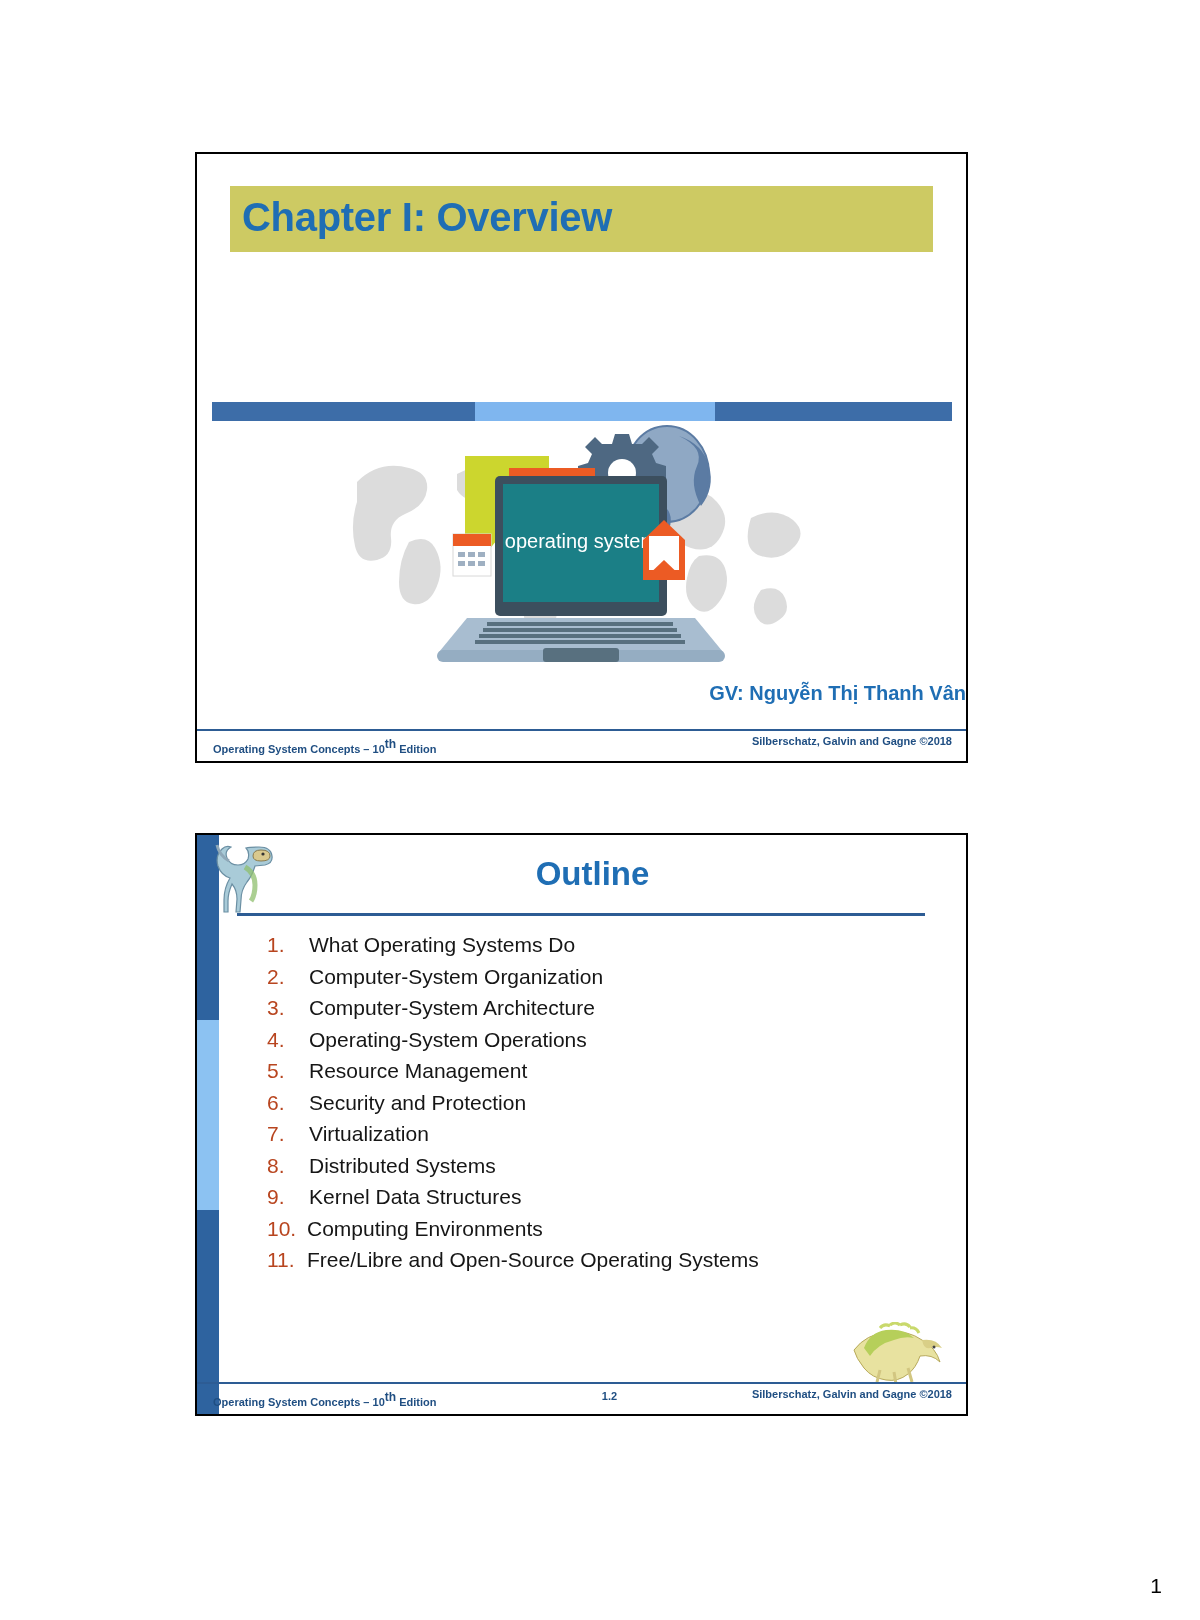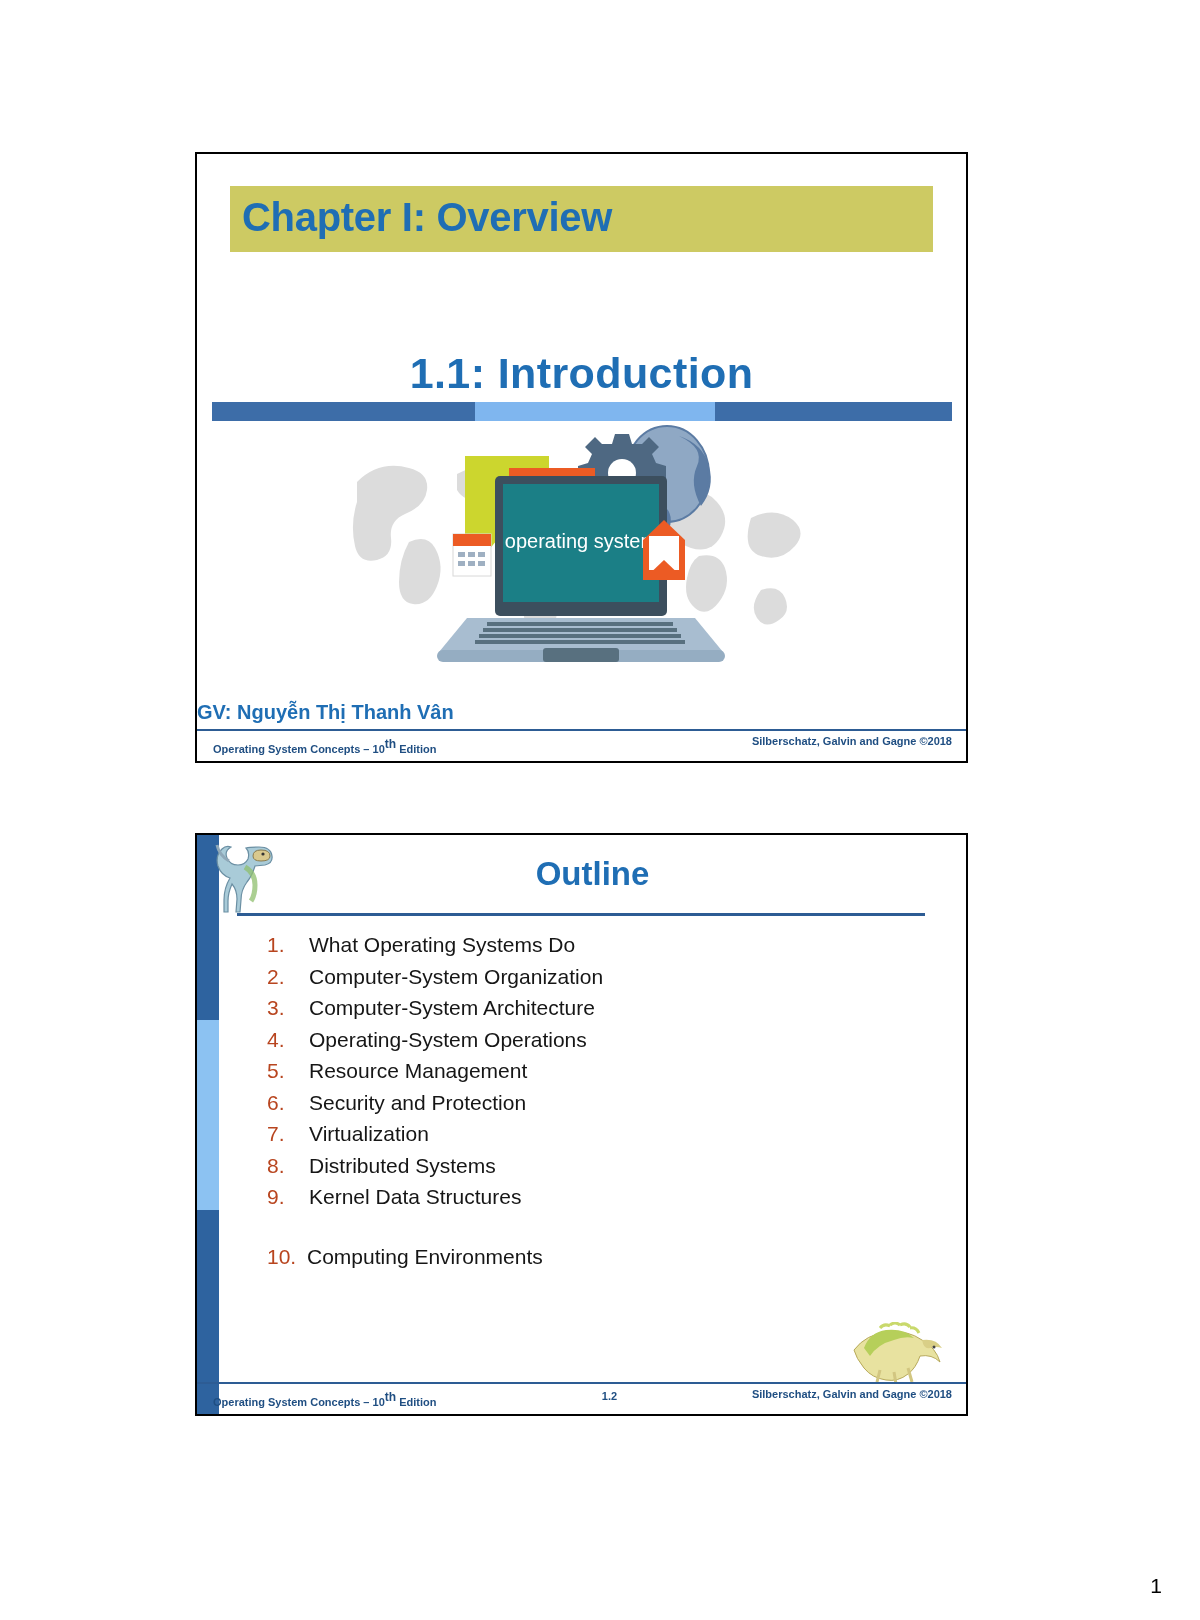--- a/index.html
+++ b/index.html
@@ -89,25 +89,24 @@
     width: 470px;
     height: 255px;
   }
   .illus svg { display: block; }
 
   .gv-line {
     position: absolute;
     left: 0;
     top: 528px;
     width: 100%;
-    text-align: left;
+    text-align: right;
     font-size: 20px;
     font-weight: bold;
     color: #1f6eb4;
-    margin-top: 19px;
   }
 
   
   .footer {
     position: absolute;
     left: 0;
     bottom: 0;
     width: 100%;
     height: 30px;
     border-top: 2px solid #2d5c94;
@@ -213,33 +212,32 @@
     font-size: 21px;
     color: #161616;
   }
   .olist-item .num {
     color: #b8451f;
     width: 42px;
     flex: 0 0 42px;
     text-align: left;
     font-size: 21px;
   }
-  .olist-item.wide .num { width: 40px; flex: 0 0 40px; margin-top: 28px; }
+  .olist-item.wide .num { width: 40px; flex: 0 0 40px; }
   .olist-item .lbl { white-space: nowrap; }
 </style>
 </head>
 <body>
 
 <div class="slide" id="slide-1">
 
   <div class="title-band">
     <div class="txt">Chapter I: Overview</div>
   </div>
 
-  <div class="subtitle">1.1:  Introduction</div>
 
   <div class="rule">
     <div class="seg-a"></div>
     <div class="seg-b"></div>
     <div class="seg-c"></div>
   </div>
 
   <div class="illus">
     <svg width="470" height="255" viewBox="0 0 470 255" xmlns="http://www.w3.org/2000/svg">
 
@@ -381,20 +379,24 @@
         <span class="lbl">Distributed Systems</span>
       </div>
     <div class="olist-item">
         <span class="num">9.</span>
         <span class="lbl">Kernel Data Structures</span>
       </div>
     <div class="olist-item wide">
         <span class="num">10.</span>
         <span class="lbl">Computing Environments</span>
       </div>
+    <div class="olist-item wide">
+        <span class="num">11.</span>
+        <span class="lbl">Free/Libre and Open-Source Operating Systems</span>
+      </div>
   </div>
 
   <div class="dino-bottom">
     <svg width="96" height="62" viewBox="0 0 96 62" xmlns="http://www.w3.org/2000/svg">
       <path d="M4 28 q12 -16 34 -18 q20 -2 34 8 q14 8 18 22 q-8 -8 -20 -6 q-4 12 -12 18 q-10 8 -22 6 q-14 -2 -22 -12 q-8 -10 -10 -18 z" fill="#e8e2a0" stroke="#b7a95a" stroke-width="1"></path>
       <path d="M14 26 q6 -16 22 -18 q18 -2 28 8 q-10 -2 -20 2 q-16 4 -24 16 z" fill="#b6cf5a"></path>
       <path d="M30 6 q4 -5 10 -2 M40 3 q5 -4 10 0 M50 3 q6 -3 10 2 M60 6 q6 -1 9 5" fill="none" stroke="#c9d96c" stroke-width="3"></path>
       <path d="M72 18 q14 -2 20 8 q-6 -2 -12 0 q-6 2 -8 -8 z" fill="#d9cf87"></path>
       <path d="M30 48 l-3 12 M44 50 l2 12 M58 46 l4 14" stroke="#d2c681" stroke-width="3" fill="none"></path>
       <circle cx="84" cy="25" r="1.5" fill="#444"></circle>

